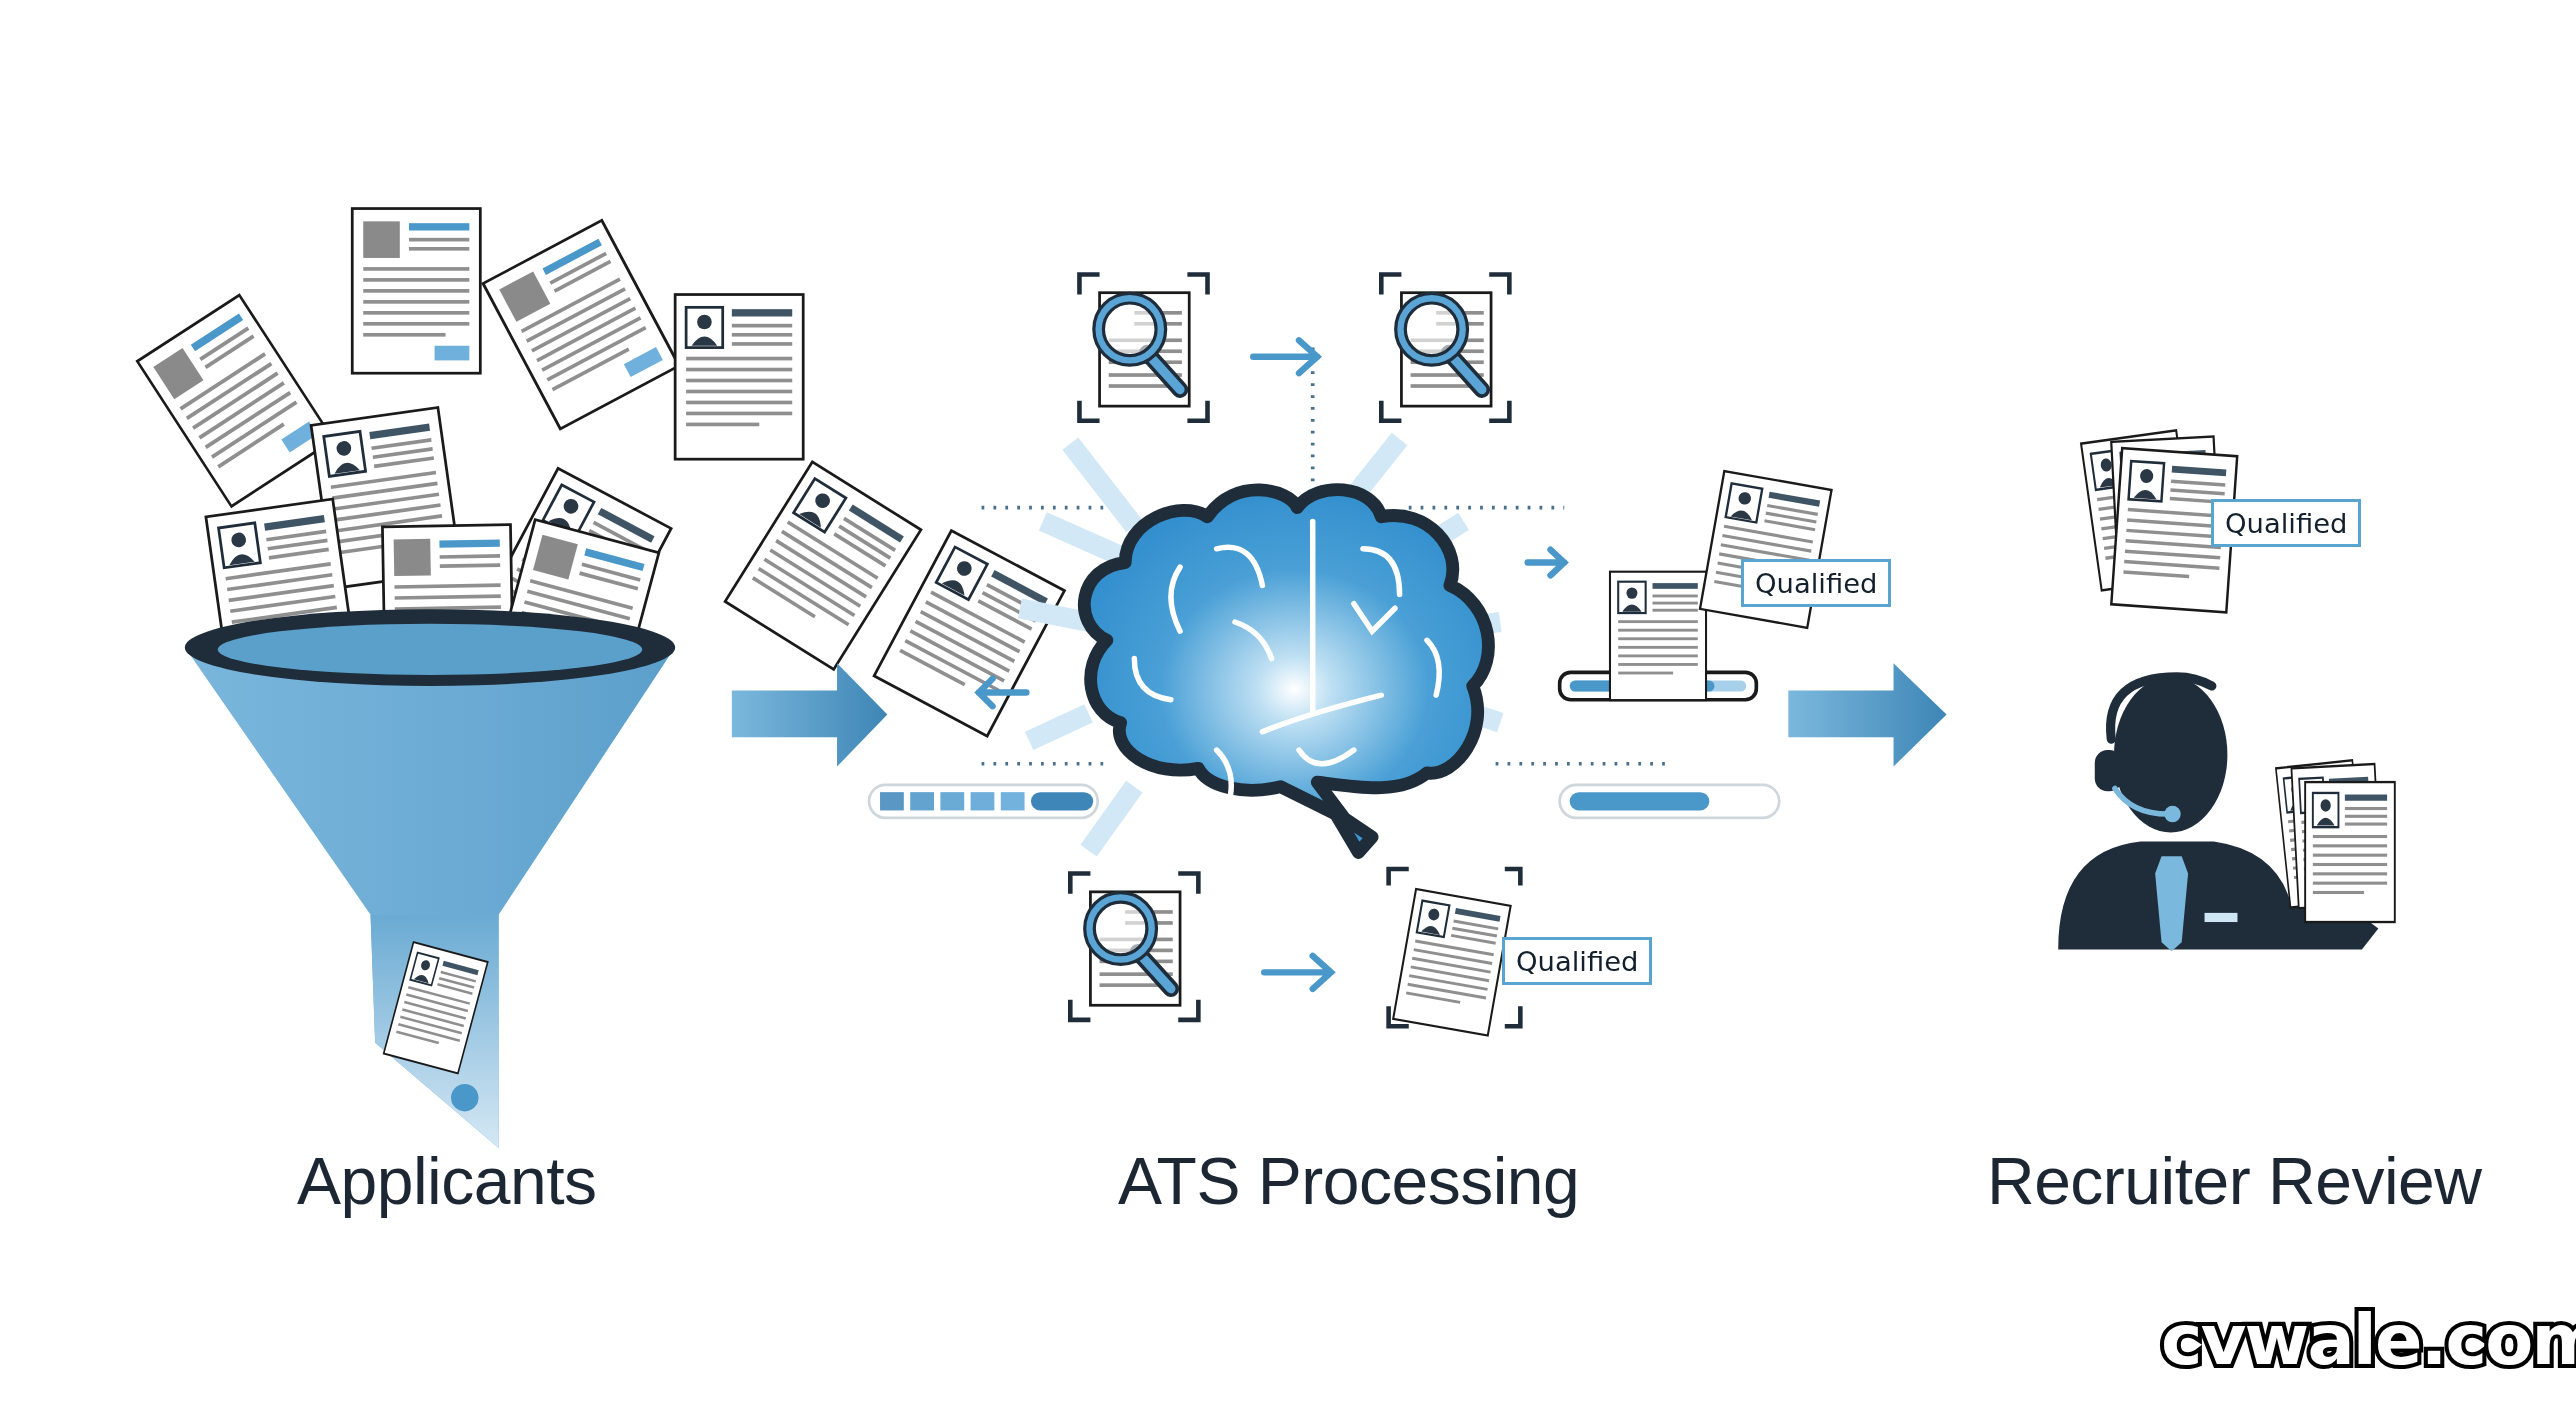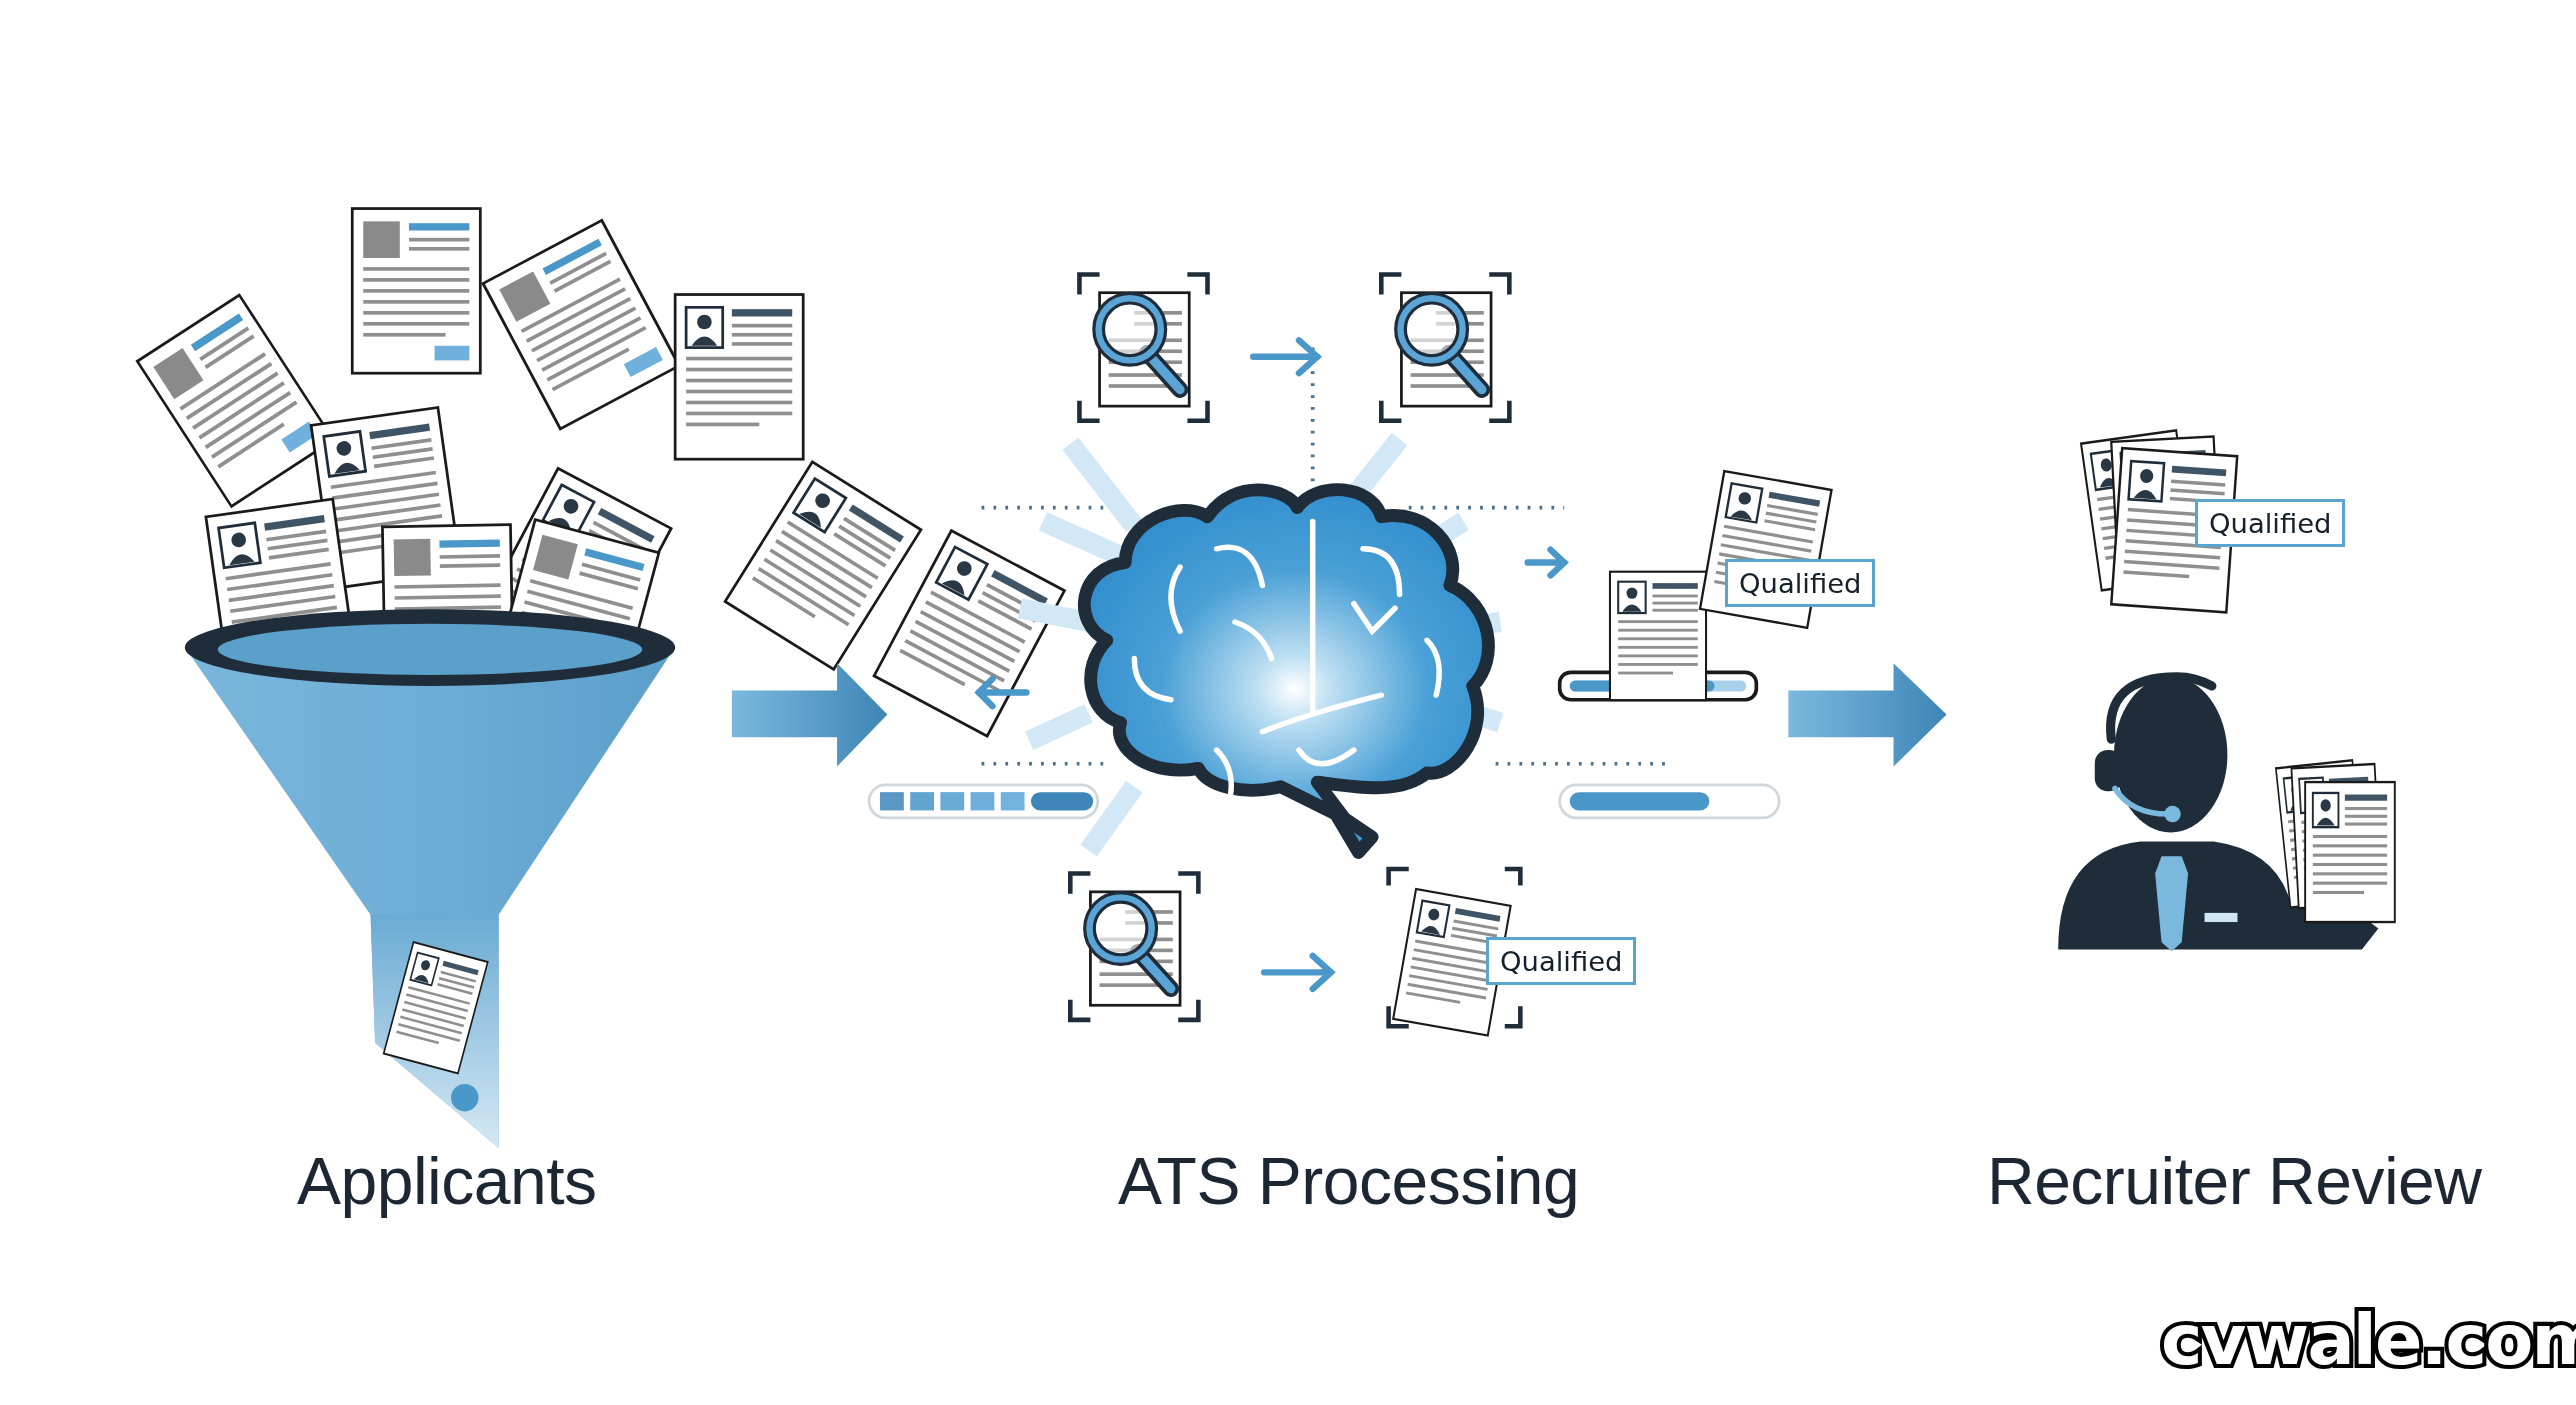--- a/index.html
+++ b/index.html
@@ -2,21 +2,21 @@
 <html style="font-size:14.6px"><head>
 <meta charset="utf-8">
 <style>
   html, body { margin:0; padding:0; background:#ffffff; }
   body { width:2576px; height:1405px; overflow:hidden; position:relative; font-family:"DejaVu Sans", sans-serif; }
   #stage { position:absolute; left:0; top:0; width:2576px; height:1405px; }
   .label { position:absolute; font-family:"Liberation Sans", sans-serif; font-size:66px; color:#1d2733; letter-spacing:-0.5px; white-space:nowrap; }
   #lbl-applicants { left:297px; top:1143px; }
   #lbl-ats { left:1118px; top:1143px; }
   #lbl-recruiter { left:1987px; top:1143px; }
-  .badge { position:absolute; background:#fff; border:3.7px solid #5aa4d0; font-family:"DejaVu Sans", sans-serif; font-size:27.4px; color:#14202b; padding:5.5px 11px; white-space:nowrap; }
+  .badge { position:absolute; background:#fff; border:3.7px solid #5aa4d0; font-family:"DejaVu Sans", sans-serif; font-size:27.4px; color:#14202b; padding:5.5px 11px; white-space:nowrap;margin-left:16px; }
   #badge-1 { left:1725px; top:559px; }
   #badge-2 { left:2195px; top:499px; }
   #badge-3 { left:1486px; top:937px; }
   #watermark { position:absolute; left:2161px; top:1299px; font-family:"DejaVu Sans", sans-serif; font-weight:bold; font-size:70px; color:#fff; letter-spacing:-1.8px;
     -webkit-text-stroke:8.2px #000; paint-order:stroke fill; }
 </style>
 </head>
 <body>
 
 <svg id="stage" viewBox="0 0 2816 1536" xmlns="http://www.w3.org/2000/svg">

